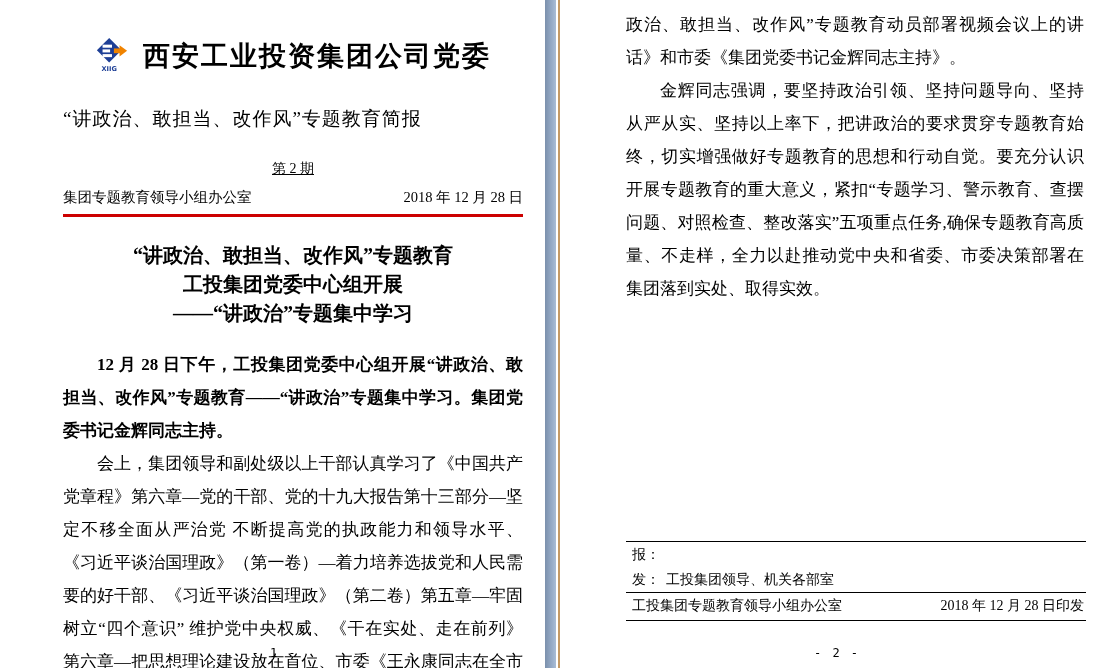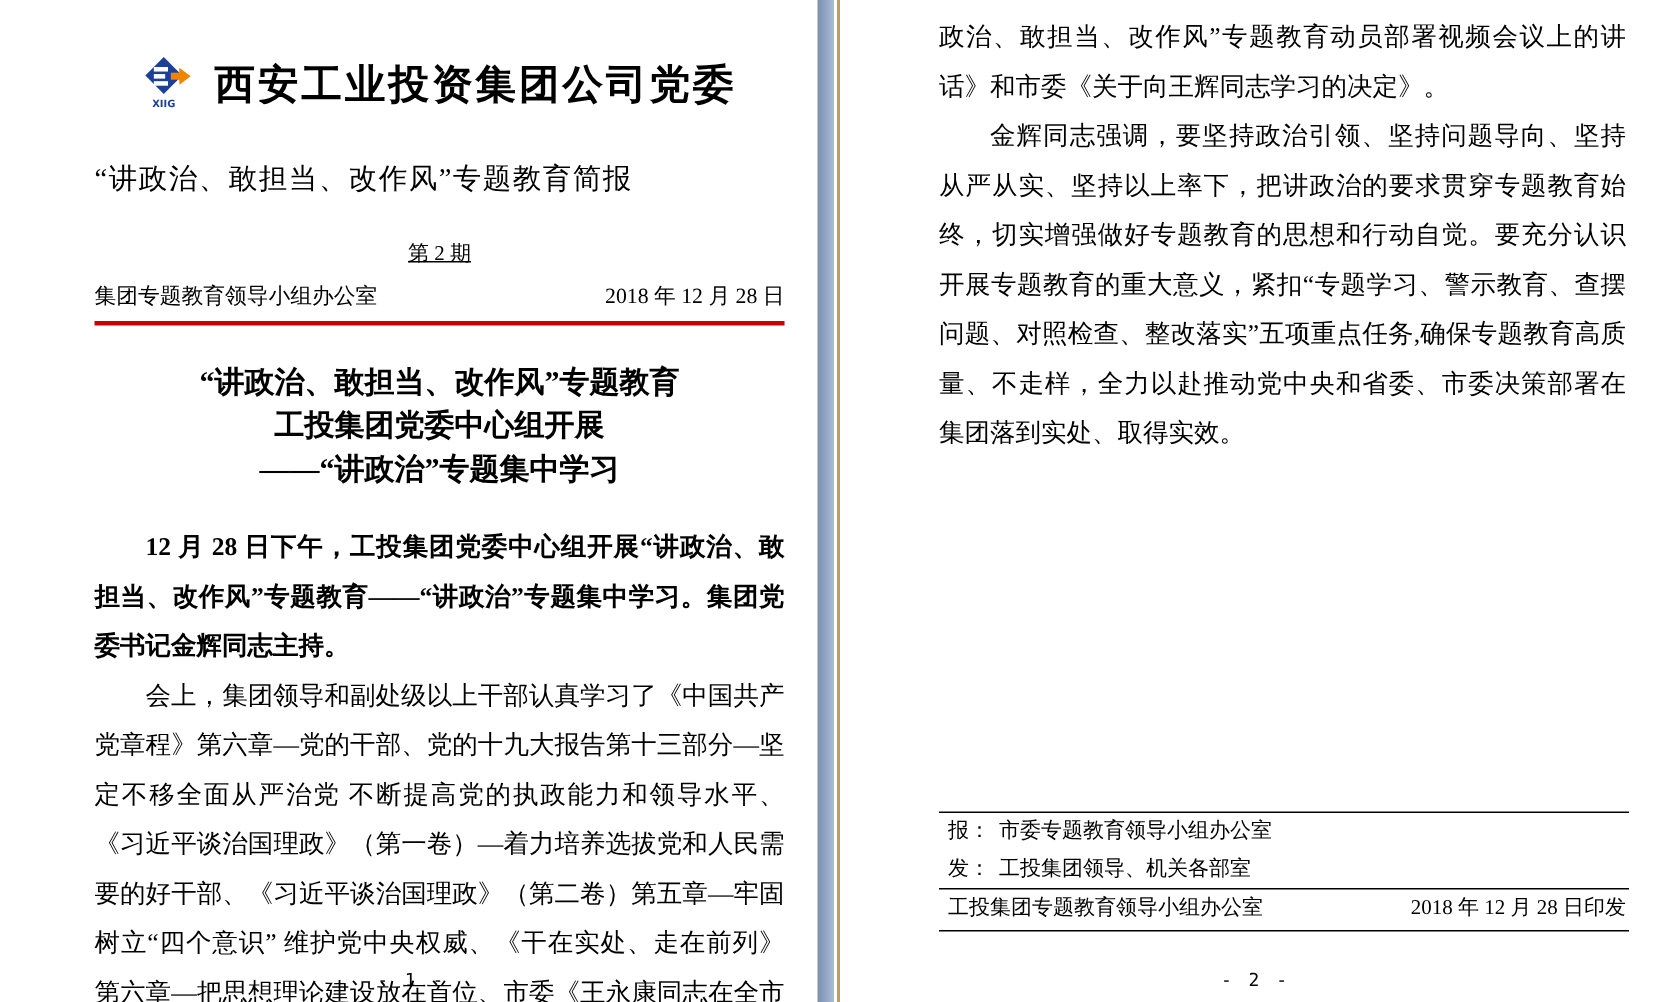--- a/index.html
+++ b/index.html
@@ -70,28 +70,27 @@
     <p class="body first indent">12 月 28 日下午，工投集团党委中心组开展“讲政治、敢担当、改作风”专题教育——“讲政治”专题集中学习。集团党委书记金辉同志主持。</p>
     <p class="body indent">会上，集团领导和副处级以上干部认真学习了《中国共产党章程》第六章—党的干部、党的十九大报告第十三部分—坚定不移全面从严治党 不断提高党的执政能力和领导水平、《习近平谈治国理政》（第一卷）—着力培养选拔党和人民需要的好干部、《习近平谈治国理政》（第二卷）第五章—牢固树立“四个意识” 维护党中央权威、《干在实处、走在前列》第六章—把思想理论建设放在首位、市委《王永康同志在全市秦岭生态环境保护暨“讲</p>
 
     <div class="pagenum">- 1 -</div>
   </div>
 
   <div class="gap"></div>
 
   <div class="page page-right">
 
-    <p class="body">政治、敢担当、改作风”专题教育动员部署视频会议上的讲话》和市委《关于向王辉同志学习的决定》。</p>
+    <p class="body">政治、敢担当、改作风”专题教育动员部署视频会议上的讲话》和市委《集团党委书记金辉同志主持》。</p>
     <p class="body indent">金辉同志强调，要坚持政治引领、坚持问题导向、坚持从严从实、坚持以上率下，把讲政治的要求贯穿专题教育始终，切实增强做好专题教育的思想和行动自觉。要充分认识开展专题教育的重大意义，紧扣“专题学习、警示教育、查摆问题、对照检查、整改落实”五项重点任务,确保专题教育高质量、不走样，全力以赴推动党中央和省委、市委决策部署在集团落到实处、取得实效。</p>
 
     <div class="footer">
       <div class="rows">
         <div class="frow">
           <span>报：</span>
-          <span>市委专题教育领导小组办公室</span>
         </div>
         <div class="frow">
           <span>发：</span>
           <span>工投集团领导、机关各部室</span>
         </div>
       </div>
       <div class="fbottom">
         <span>工投集团专题教育领导小组办公室</span>
         <span>2018 年 12 月 28 日印发</span>
       </div>

